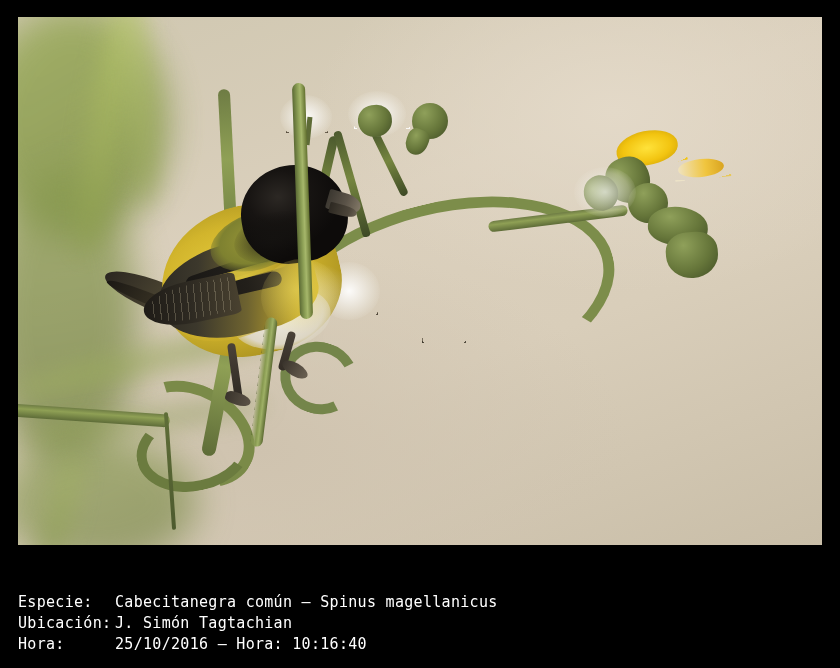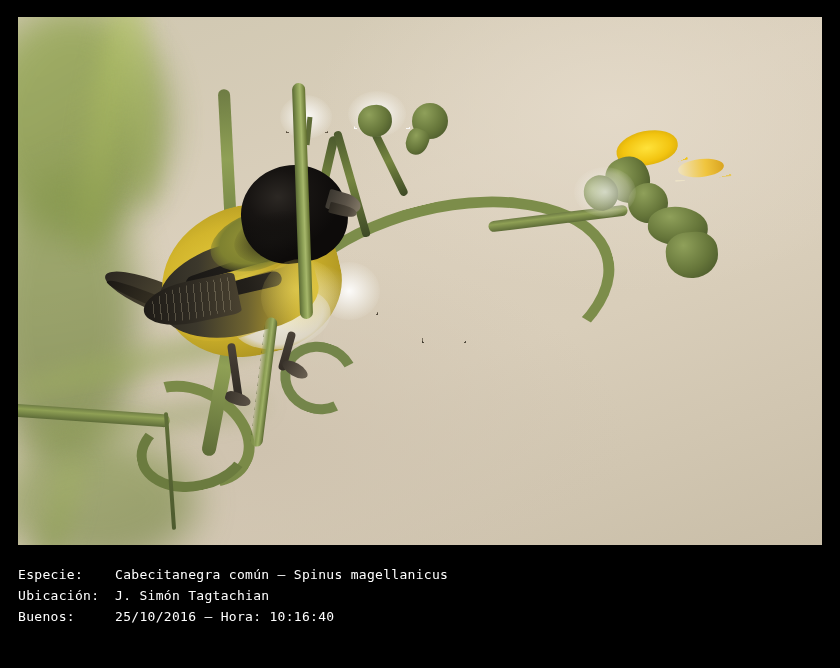--- a/index.html
+++ b/index.html
@@ -31,21 +31,21 @@
 
   
   #bird{position:absolute;left:95px;top:138px;width:275px;height:255px;}
   .bpart{position:absolute;}
 
   
   .caption{position:absolute;left:0;top:546px;width:840px;height:122px;background:#000;}
   .crow{position:absolute;left:18px;color:#fff;white-space:nowrap;}
   .crow .lbl{display:inline-block;vertical-align:top;}
   .crow .val{display:inline-block;vertical-align:top;}
-  .big{font-size:13px;line-height:15px;letter-spacing:.3px;}
+  .big{font-size:15px;line-height:15px;letter-spacing:.3px;margin-top:28px;}
   .sml{font-size:12px;line-height:12px;letter-spacing:.2px;}
   .big .lbl{width:97px;}
   .sml .lbl{width:97px;}
 </style>
 </head>
 <body>
 
 <div id="root">
 
   <div class="photo">
@@ -215,20 +215,20 @@
 
     <div class="crow big" style="top:21px;">
       <span class="lbl">Especie:</span><span class="val">Cabecitanegra común — Spinus magellanicus</span>
     </div>
 
     <div class="crow big" style="top:42px;">
       <span class="lbl">Ubicación:</span><span class="val">J. Simón Tagtachian</span>
     </div>
 
     <div class="crow big" style="top:63px;">
-      <span class="lbl">Buenos:</span><span class="val">25/10/2016 — Hora: 10:16:40</span>
+      <span class="lbl">Hora:</span><span class="val">25/10/2016 — Hora: 10:16:40</span>
     </div>
 
 
 
   </div>
 
 </div>
 
 </body></html>

